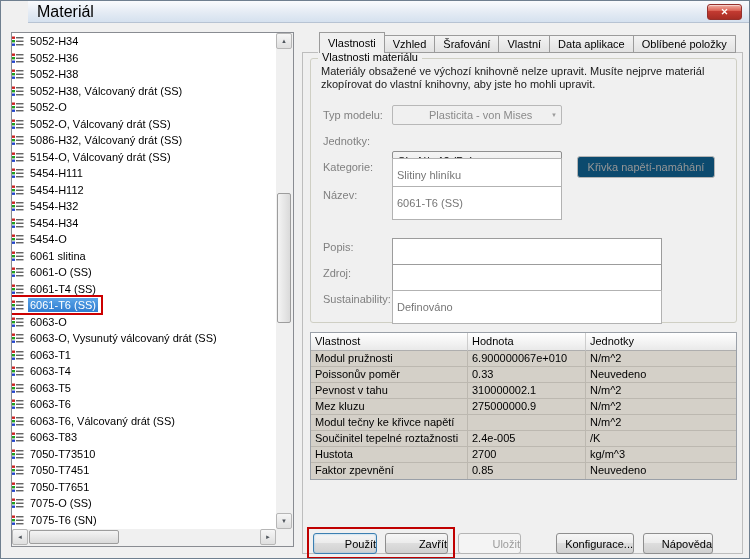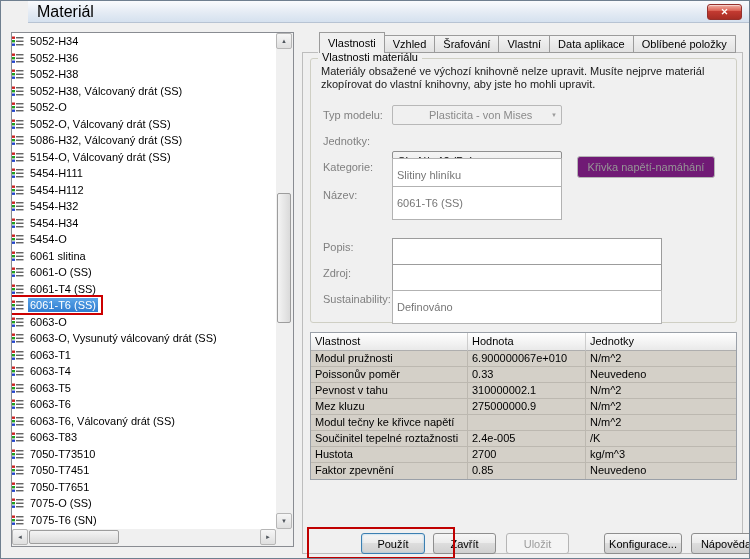--- a/index.html
+++ b/index.html
@@ -100,21 +100,21 @@
   }
   .combo.disabled .combo-arrow { color:#9c9c9c; }
   .tfield {
     width:170px; height:18px; border:1px solid #b2b2b2; background:#fff;
     display:flex; align-items:center; padding:16px 4px; color:#767676;
   }
   .tfield.wide { width:270px; }
   .tfield.editable { border-color:#9c9c9c; color:#000; }
   .curve-btn {
     position:absolute; left:266px; top:97px; width:138px; height:22px;
-    border:1px solid #b5b5b5; border-radius:3px; background:#701a75; color:#969696;
+    border:1px solid #b5b5b5; border-radius:3px; background:#0c4a6e; color:#969696;
     display:flex; align-items:center; justify-content:center;
   }
   
   .ptable { position:absolute; left:309px; top:331px; width:427px; border:1px solid #9aa0a8; background:#d4d0c8; z-index:2; }
   .trow { display:grid; grid-template-columns:157px 118px 1fr; }
   .th {
     background:linear-gradient(180deg,#ffffff,#f2f2f2 60%,#e9e9e9);
     border-right:1px solid #cdcdcd; border-bottom:1px solid #aeaeae;
     padding:2px 4px; height:18px;
   }
@@ -122,21 +122,21 @@
   .td {
     background:#d4d0c8; border-right:1px solid #bcb8b0; border-bottom:1px solid #bcb8b0;
     padding:1px 4px; height:16px; overflow:hidden; white-space:nowrap;
   }
   .td:last-child { border-right:none; }
   .trow:last-child .td { border-bottom:none; }
   
   .btn {
     position:absolute; top:532px; height:21px; border:1px solid #8e8e8e; border-radius:3px;
     background:linear-gradient(180deg,#f6f6f6,#ececec 45%,#dedede 46%,#d0d0d0);
-    display:flex; align-items:center; justify-content:center; z-index:2; cursor:default;margin-left:48px;
+    display:flex; align-items:center; justify-content:flex-end; z-index:2; cursor:default;
   }
   .btn.default { border-color:#3c7fb1; box-shadow:inset 0 0 2px #8bc3e8; }
   .btn.disabled { background:#f4f4f4; border-color:#b5b5b5; color:#9c9c9c; }
   
   .annotation { position:absolute; border:2px solid #c00000; z-index:6; pointer-events:none; }
 </style>
 </head>
 <body>
 
 <div class="window">

